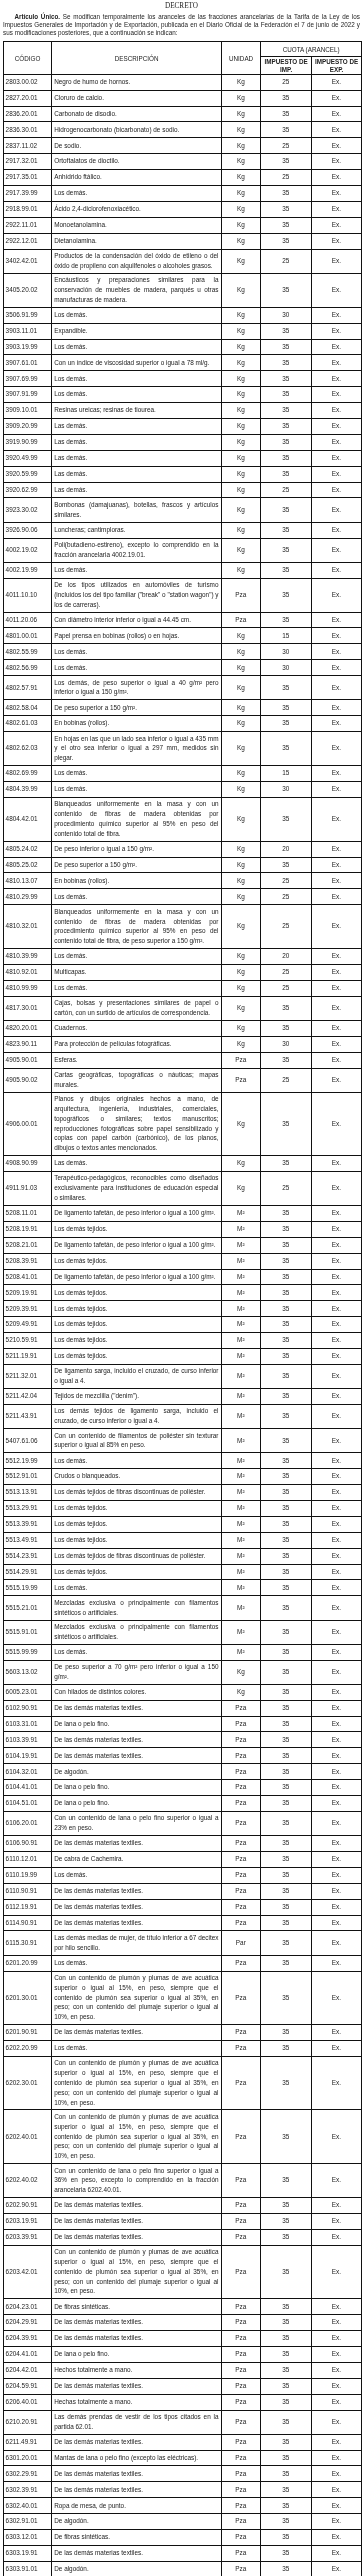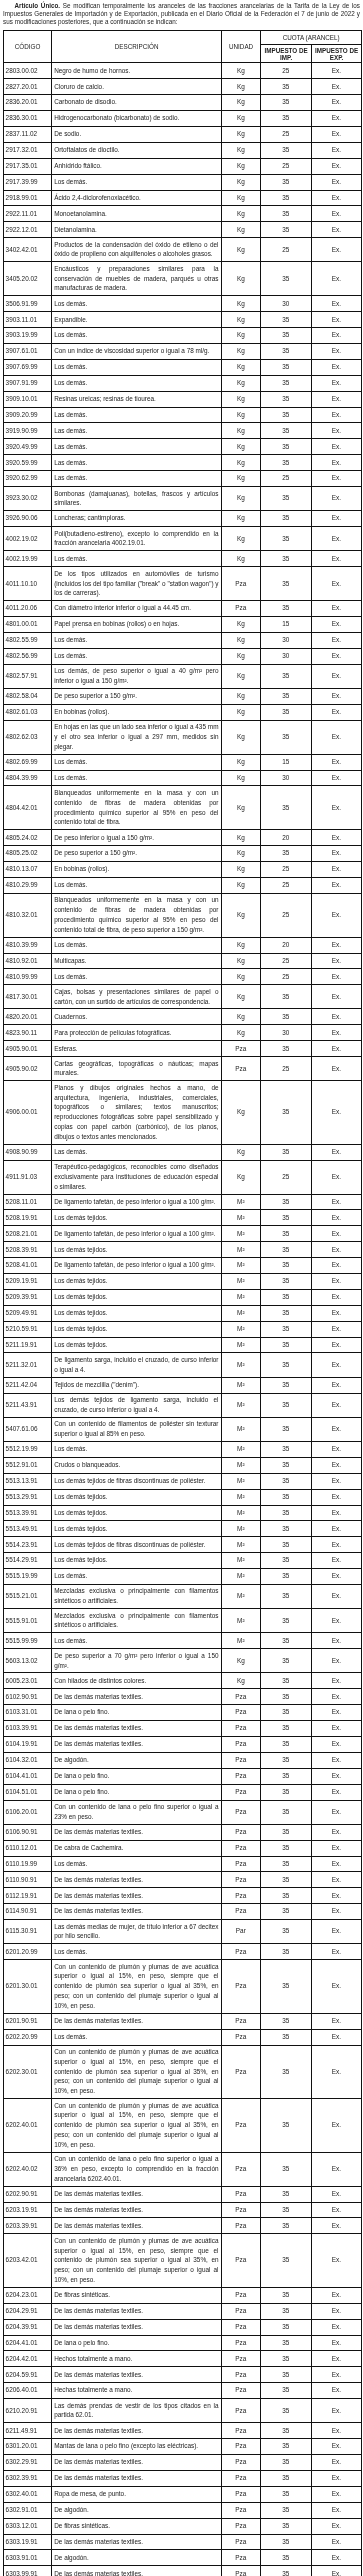--- a/index.html
+++ b/index.html
@@ -17,20 +17,21 @@
   .hdr-b th { font-weight: bold; line-height: 7.2px; padding-top: 1.5px; }
   td { padding: 1.5px 2.6px 2.1px 2.1px; line-height: 9.8px; vertical-align: middle; height: 11.3px; }
   td.code { padding-left: 1.5px; }
   td.desc { text-align: justify; }
   td.ctr { text-align: center; }
 </style>
 </head>
 <body>
 
 <div class="page">
+  <div class="title">DECRETO</div>
   <div class="intro">
     <span class="first"><span class="lead">Artículo Único.</span><span> Se modifican temporalmente los aranceles de las fracciones arancelarias de la Tarifa de la Ley de los Impuestos Generales de Importación y de Exportación, publicada en el Diario Oficial de la Federación el 7 de junio de 2022 y sus modificaciones posteriores, que a continuación se indican:</span></span>
   </div>
 
   <table>
     <colgroup>
         <col class="c1">
         <col class="c2">
         <col class="c3">
         <col class="c4">

